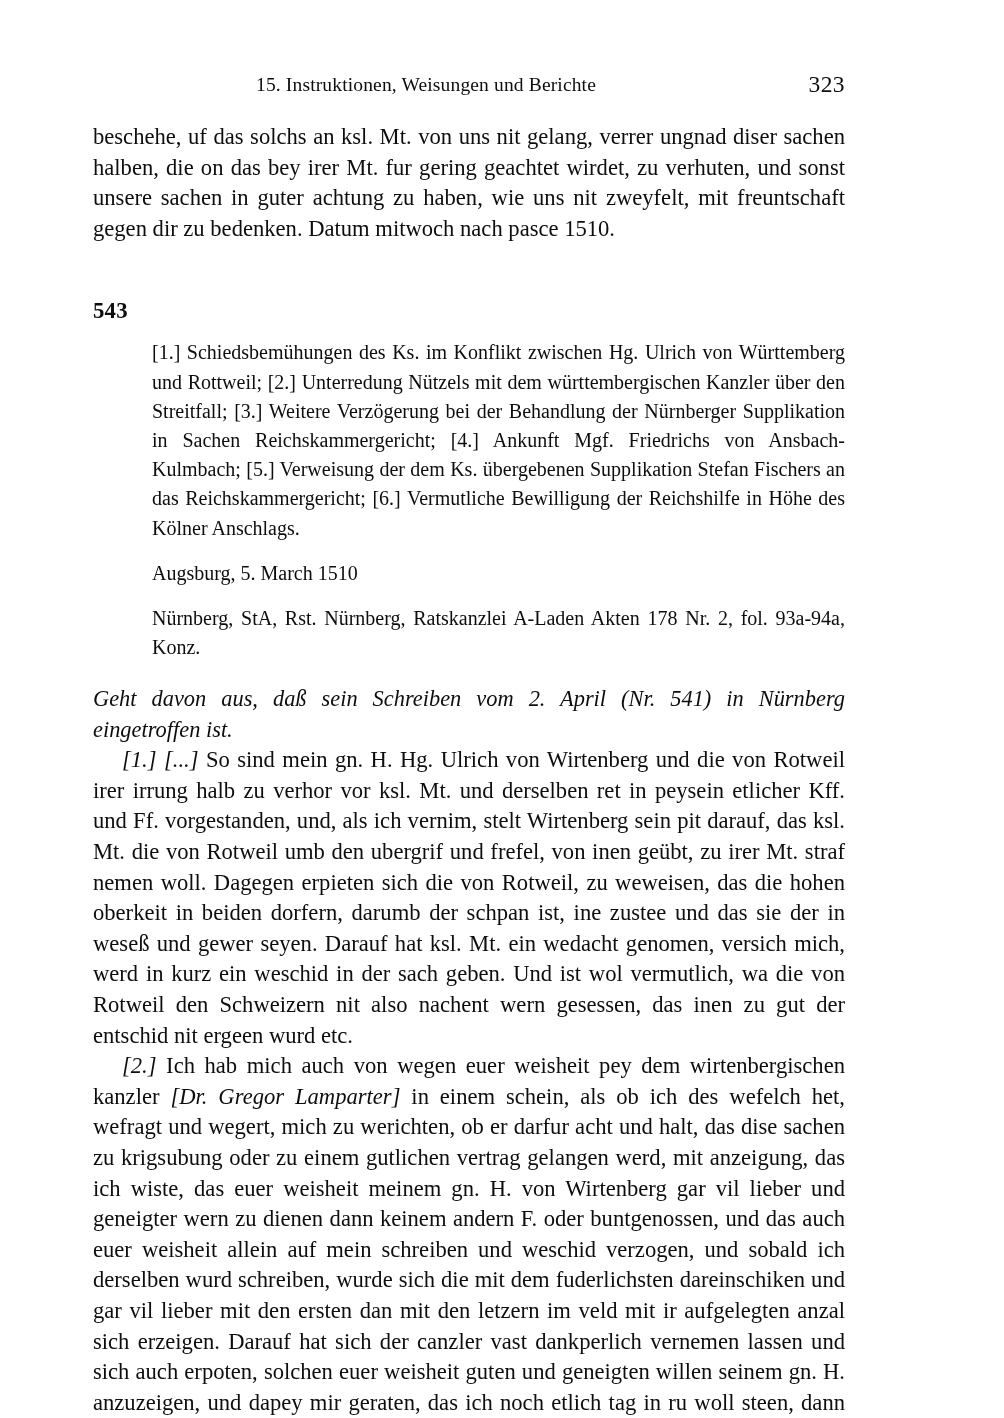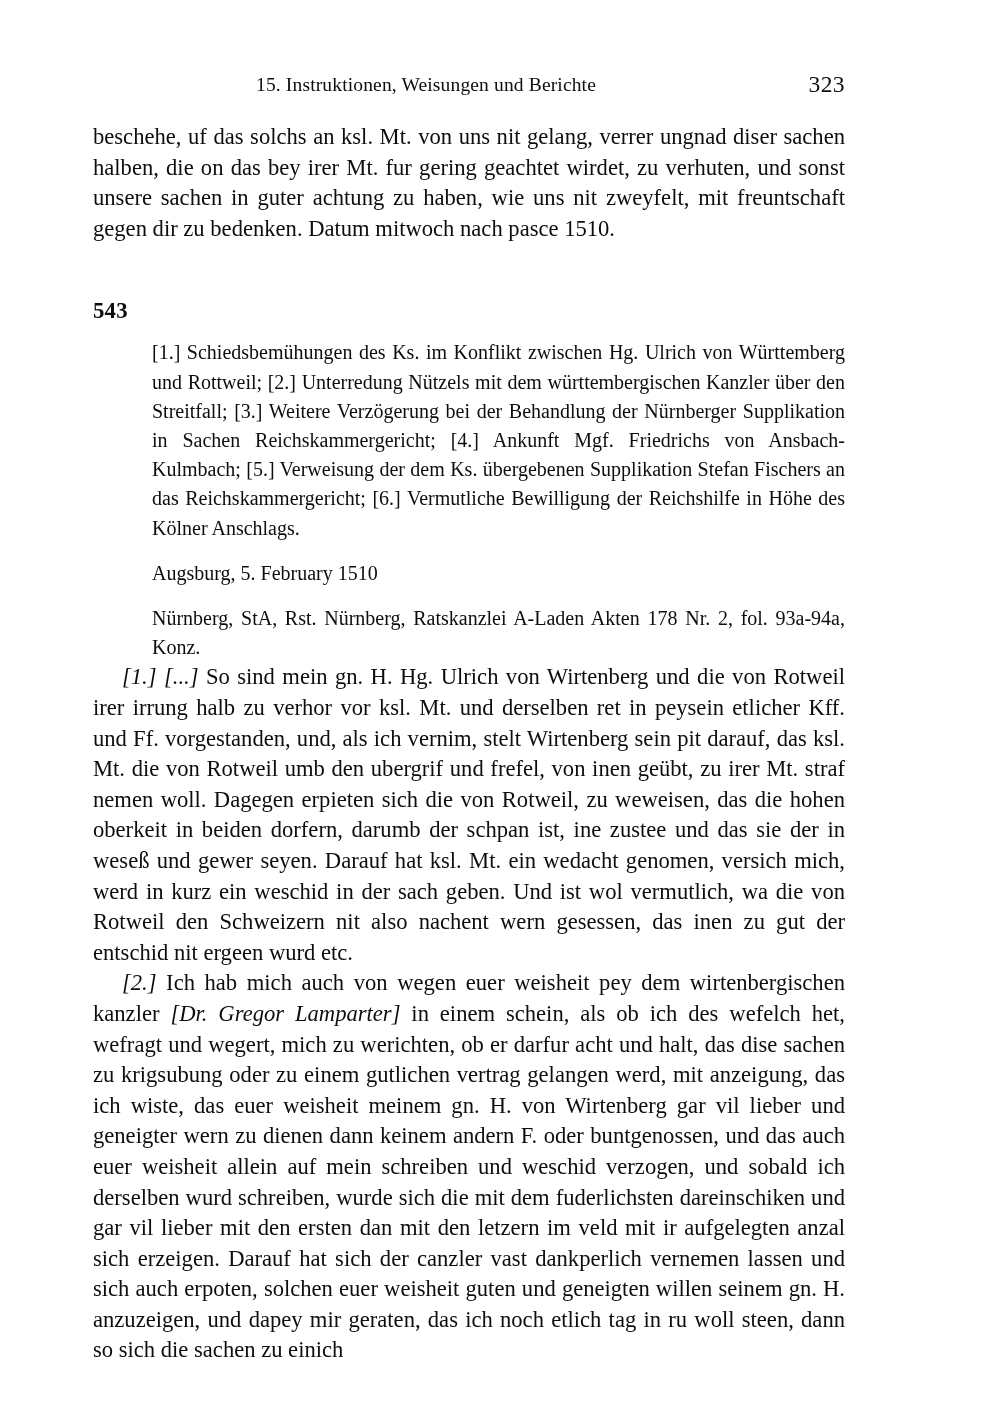--- a/index.html
+++ b/index.html
@@ -149,23 +149,26 @@
     </div>
 
     <p class="para-open lastline-natural">beschehe, uf das solchs an ksl. Mt. von uns nit gelang, verrer ungnad diser sachen halben, die on das bey irer Mt. fur gering geachtet wirdet, zu verhuten, und sonst unsere sachen in guter achtung zu haben, wie uns nit zweyfelt, mit freuntschaft gegen dir zu bedenken. Datum mitwoch nach pasce 1510.</p>
 
     <div class="entry-head">
       <span class="entry-number">543</span>
     </div>
 
     <div class="regest">
       <p>[1.] Schiedsbemühungen des Ks. im Konflikt zwischen Hg. Ulrich von Württemberg und Rottweil; [2.] Unterredung Nützels mit dem württembergischen Kanzler über den Streitfall; [3.] Weitere Verzögerung bei der Behandlung der Nürnberger Supplikation in Sachen Reichskammergericht; [4.] Ankunft Mgf. Friedrichs von Ansbach-Kulmbach; [5.] Verweisung der dem Ks. übergebenen Supplikation Stefan Fischers an das Reichskammergericht; [6.] Vermutliche Bewilligung der Reichshilfe in Höhe des Kölner Anschlags.</p>
-      <p class="dateline">Augsburg, 5. February 1510</p>
+      <p class="dateline">Augsburg, 5. March 1510</p>
       <p class="archive">Nürnberg, StA, Rst. Nürnberg, Ratskanzlei A-Laden Akten 178 Nr. 2, fol. 93a-94a, Konz.</p>
     </div>
 
+    <div class="leadnote">
+      <p>Geht davon aus, daß sein Schreiben vom 2. April (Nr. 541) in Nürnberg eingetroffen ist.</p>
+    </div>
 
     <p class="body-para first"><i>[1.] [...]</i><span> So sind mein gn. H. Hg. Ulrich von Wirtenberg und die von Rotweil irer irrung halb zu verhor vor ksl. Mt. und derselben ret in peysein etlicher Kff. und Ff. vorgestanden, und, als ich vernim, stelt Wirtenberg sein pit darauf, das ksl. Mt. die von Rotweil umb den ubergrif und frefel, von inen geübt, zu irer Mt. straf nemen woll. Dagegen erpieten sich die von Rotweil, zu weweisen, das die hohen oberkeit in beiden dorfern, darumb der schpan ist, ine zustee und das sie der in weseß und gewer seyen. Darauf hat ksl. Mt. ein wedacht genomen, versich mich, werd in kurz ein weschid in der sach geben. Und ist wol vermutlich, wa die von Rotweil den Schweizern nit also nachent wern gesessen, das inen zu gut der entschid nit ergeen wurd etc.</span></p>
 
     <p class="body-para second lastline-natural"><i>[2.]</i><span> Ich hab mich auch von wegen euer weisheit pey dem wirtenbergischen kanzler </span><i>[Dr. Gregor Lamparter]</i><span> in einem schein, als ob ich des wefelch het, wefragt und wegert, mich zu werichten, ob er darfur acht und halt, das dise sachen zu krigsubung oder zu einem gutlichen vertrag gelangen werd, mit anzeigung, das ich wiste, das euer weisheit meinem gn. H. von Wirtenberg gar vil lieber und geneigter wern zu dienen dann keinem andern F. oder buntgenossen, und das auch euer weisheit allein auf mein schreiben und weschid verzogen, und sobald ich derselben wurd schreiben, wurde sich die mit dem fuderlichsten dareinschiken und gar vil lieber mit den ersten dan mit den letzern im veld mit ir aufgelegten anzal sich erzeigen. Darauf hat sich der canzler vast dankperlich vernemen lassen und sich auch erpoten, solchen euer weisheit guten und geneigten willen seinem gn. H. anzuzeigen, und dapey mir geraten, das ich noch etlich tag in ru woll steen, dann so sich die sachen zu einich</span></p>
 
   </div>
 </div>
 
 </body></html>

